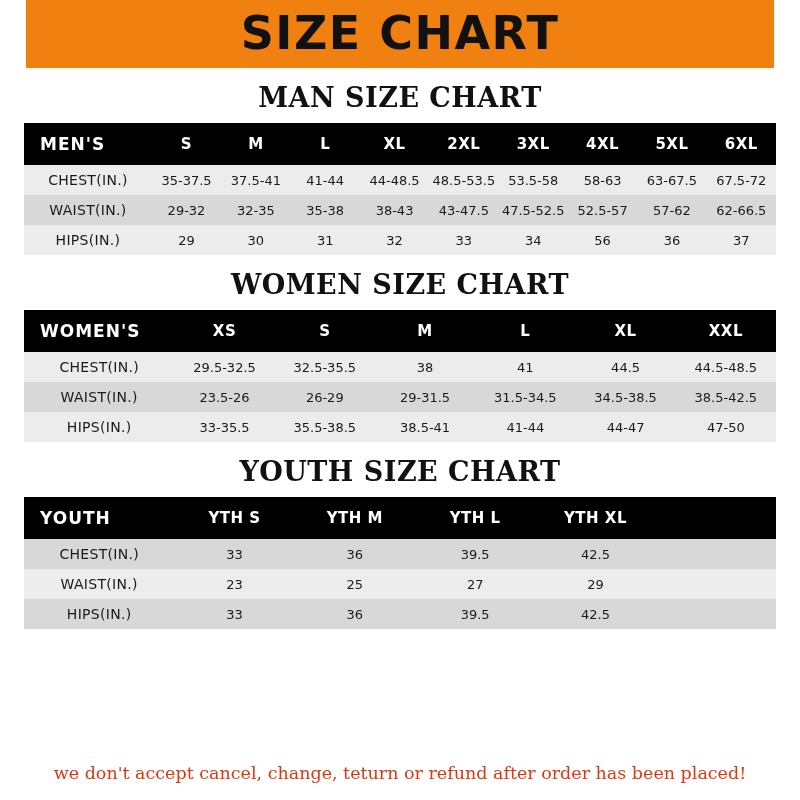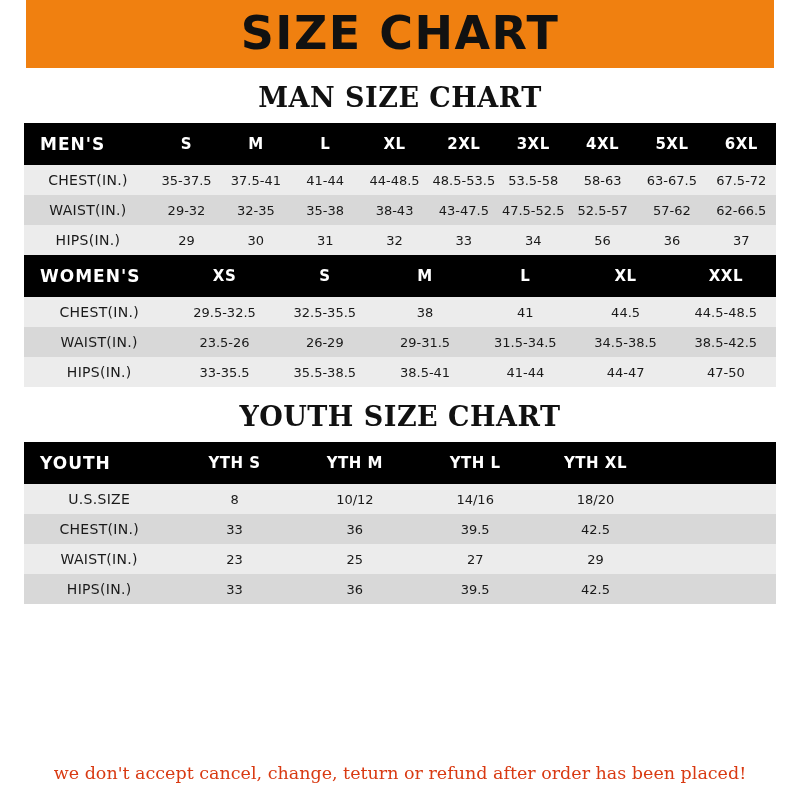--- a/index.html
+++ b/index.html
@@ -169,20 +169,21 @@
           <td>34</td>
           <td>56</td>
           <td>36</td>
           <td>37</td>
         </tr>
       </tbody>
     </table>
   </div>
 
   <div class="section">
+    <div class="section-title">WOMEN SIZE CHART</div>
     <table class="size-table">
       <thead>
         <tr>
           <th class="first-col women-first">WOMEN'S</th>
           <th>XS</th>
           <th>S</th>
           <th>M</th>
           <th>L</th>
           <th>XL</th>
           <th>XXL</th>
@@ -227,28 +228,20 @@
         <tr>
           <th class="first-col youth-first">YOUTH</th>
           <th>YTH S</th>
           <th>YTH M</th>
           <th>YTH L</th>
           <th>YTH XL</th>
           <th></th>
         </tr>
       </thead>
       <tbody>
-        <tr class="odd">
-          <td class="first-col">U.S.SIZE</td>
-          <td>8</td>
-          <td>10/12</td>
-          <td>14/16</td>
-          <td>18/20</td>
-          <td></td>
-        </tr>
         <tr class="even">
           <td class="first-col">CHEST(IN.)</td>
           <td>33</td>
           <td>36</td>
           <td>39.5</td>
           <td>42.5</td>
           <td></td>
         </tr>
         <tr class="odd">
           <td class="first-col">WAIST(IN.)</td>

